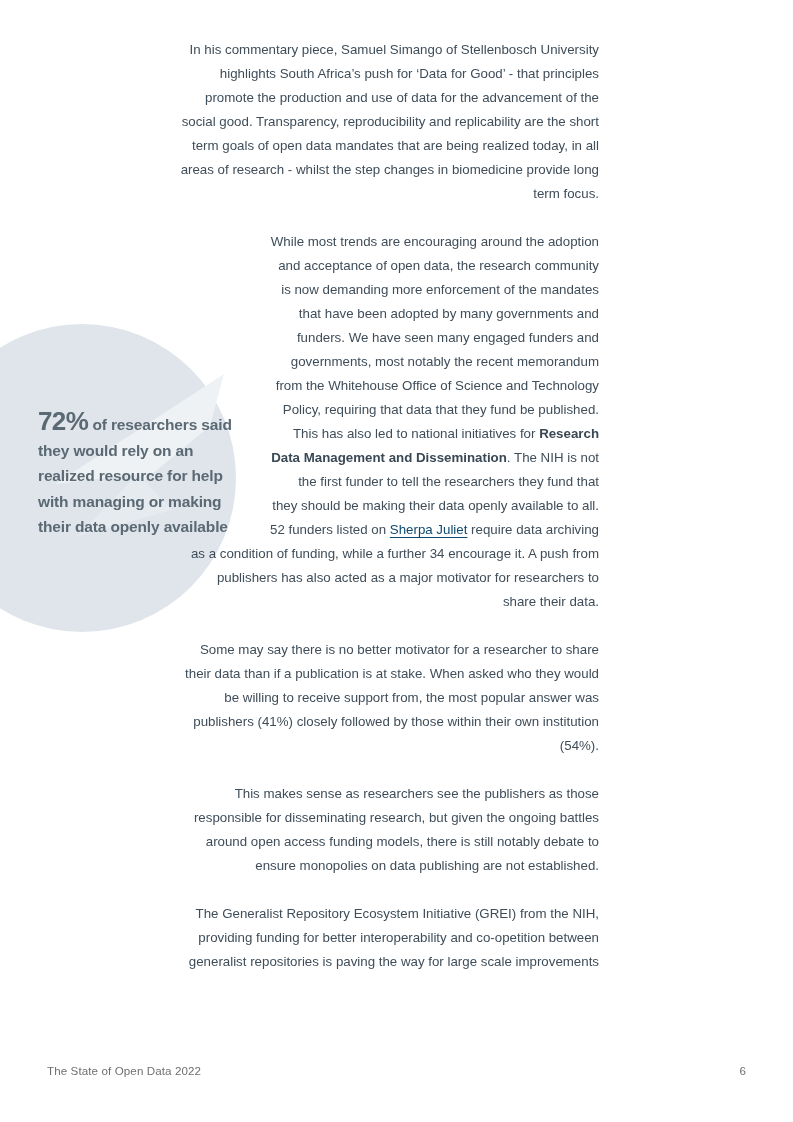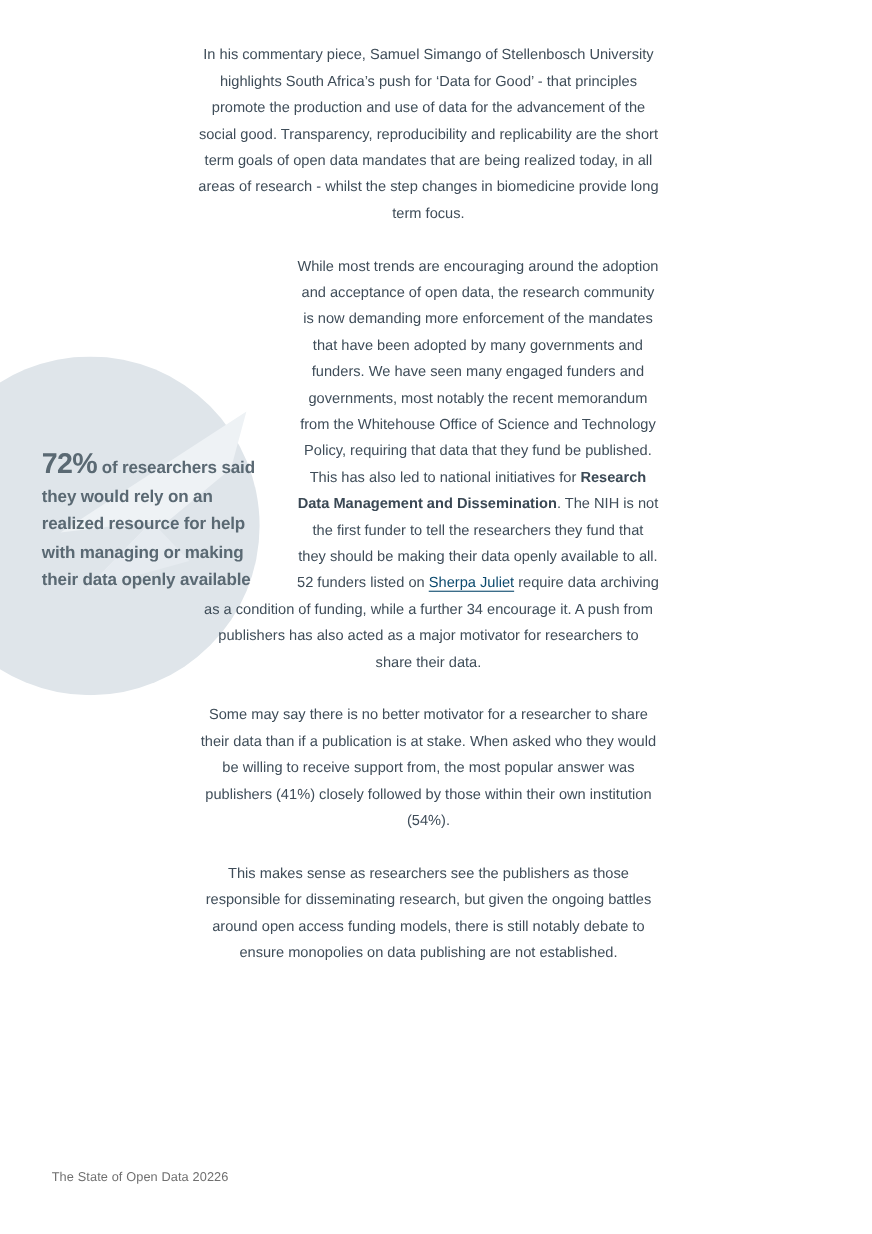--- a/index.html
+++ b/index.html
@@ -51,21 +51,21 @@
 
   
   .article {
     position: absolute;
     left: 180px;
     top: 38px;
     width: 419px;
     font-size: 13.3px;
     line-height: 24px;
     color: #3f4d59;
-    text-align: center;
+    text-align: right;
   }
   .article p {
     margin: 0 0 24px 0;
   }
   .article p:last-child { margin-bottom: 0; }
 
   
   .wrap-spacer {
     float: left;
     width: 90px;
@@ -83,24 +83,26 @@
     text-decoration-thickness: 1px;
   }
 
   
   .footer {
     position: absolute;
     left: 47px;
     right: 47px;
     top: 1064px;
     display: flex;
+    justify-content: space-between;
     align-items: baseline;
     font-size: 11.6px;
     color: #6f6f6f;
     letter-spacing: 0.1px;
+    gap: 19px;
   }
 </style>
 </head>
 <body>
 
 <div class="decor">
   <svg width="250" height="308" viewBox="0 0 250 308" xmlns="http://www.w3.org/2000/svg">
     <circle cx="82" cy="154" r="154" fill="#dfe5ea"></circle>
     <polygon points="224,50 55,160 138,150 78,212 210,102" fill="#eef2f5"></polygon>
     <polygon points="138,150 78,212 172,186" fill="#e6ebf0"></polygon>
@@ -117,19 +119,20 @@
 
   <p>
     <span class="wrap-spacer"></span><span>While most trends are encouraging around the adoption and acceptance of open data, the research community is now demanding more enforcement of the mandates that have been adopted by many governments and funders. We have seen many engaged funders and governments, most notably the recent memorandum from the Whitehouse Office of Science and Technology Policy, requiring that data that they fund be published. This has also led to national initiatives for </span><span class="bold">Research Data Management and Dissemination</span><span>. The NIH is not the first funder to tell the researchers they fund that they should be making their data openly available to all. 52 funders listed on </span><a class="doclink" href="#">Sherpa Juliet</a><span> require data archiving as a condition of funding, while a further 34 encourage it. A push from publishers has also acted as a major motivator for researchers to share their data.</span>
   </p>
 
 
   <p>Some may say there is no better motivator for a researcher to share their data than if a publication is at stake. When asked who they would be willing to receive support from, the most popular answer was publishers (41%) closely followed by those within their own institution (54%).</p>
 
   <p>This makes sense as researchers see the publishers as those responsible for disseminating research, but given the ongoing battles around open access funding models, there is still notably debate to ensure monopolies on data publishing are not established.</p>
 
+  <p>The Generalist Repository Ecosystem Initiative (GREI) from the NIH, providing funding for better interoperability and co-opetition between generalist repositories is paving the way for large scale improvements</p>
 
 </div>
 
 <div class="footer">
   <span>The State of Open Data 2022</span>
   <span>6</span>
 </div>
 
 </body></html>

